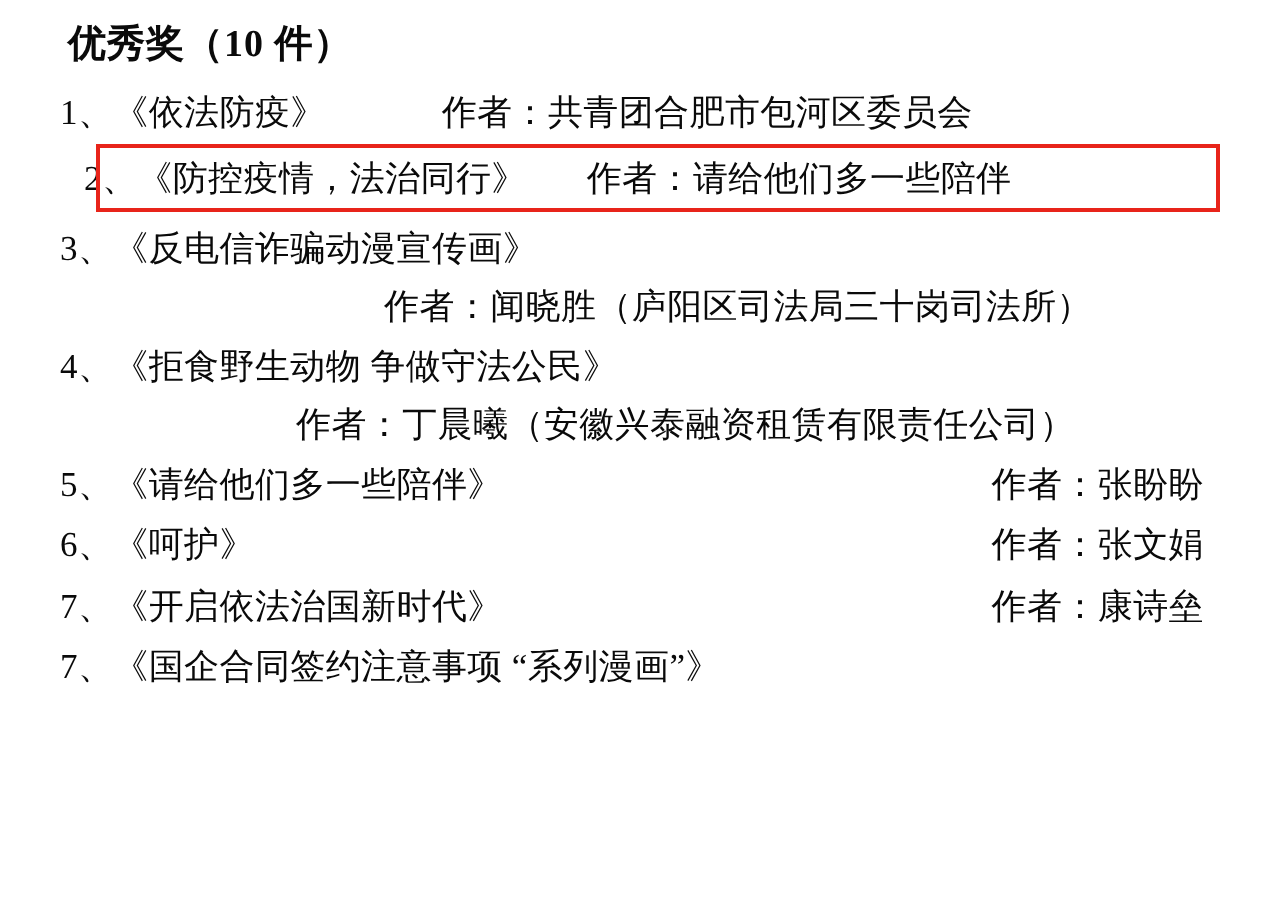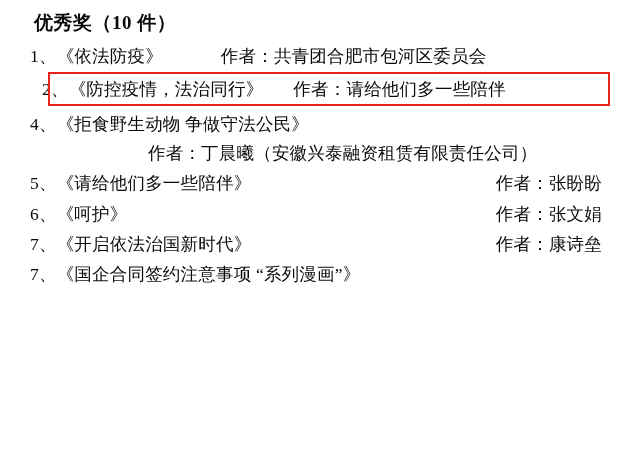--- a/index.html
+++ b/index.html
@@ -102,20 +102,28 @@
   </div>
 
   <div class="entry entry-highlighted">
     <div class="highlight-box"></div>
     <div class="line inline-author tight">
       <span class="title-text">2、《防控疫情，法治同行》</span>
       <span class="author-text">作者：请给他们多一些陪伴</span>
     </div>
   </div>
 
+  <div class="entry">
+    <div class="line single">
+      <span class="title-text">3、《反电信诈骗动漫宣传画》</span>
+    </div>
+    <div class="line author-line indent-narrow">
+      <span class="author-text">作者：闻晓胜（庐阳区司法局三十岗司法所）</span>
+    </div>
+  </div>
 
   <div class="entry">
     <div class="line single">
       <span class="title-text">4、《拒食野生动物 争做守法公民》</span>
     </div>
     <div class="line author-line indent-wide">
       <span class="author-text">作者：丁晨曦（安徽兴泰融资租赁有限责任公司）</span>
     </div>
   </div>
 

